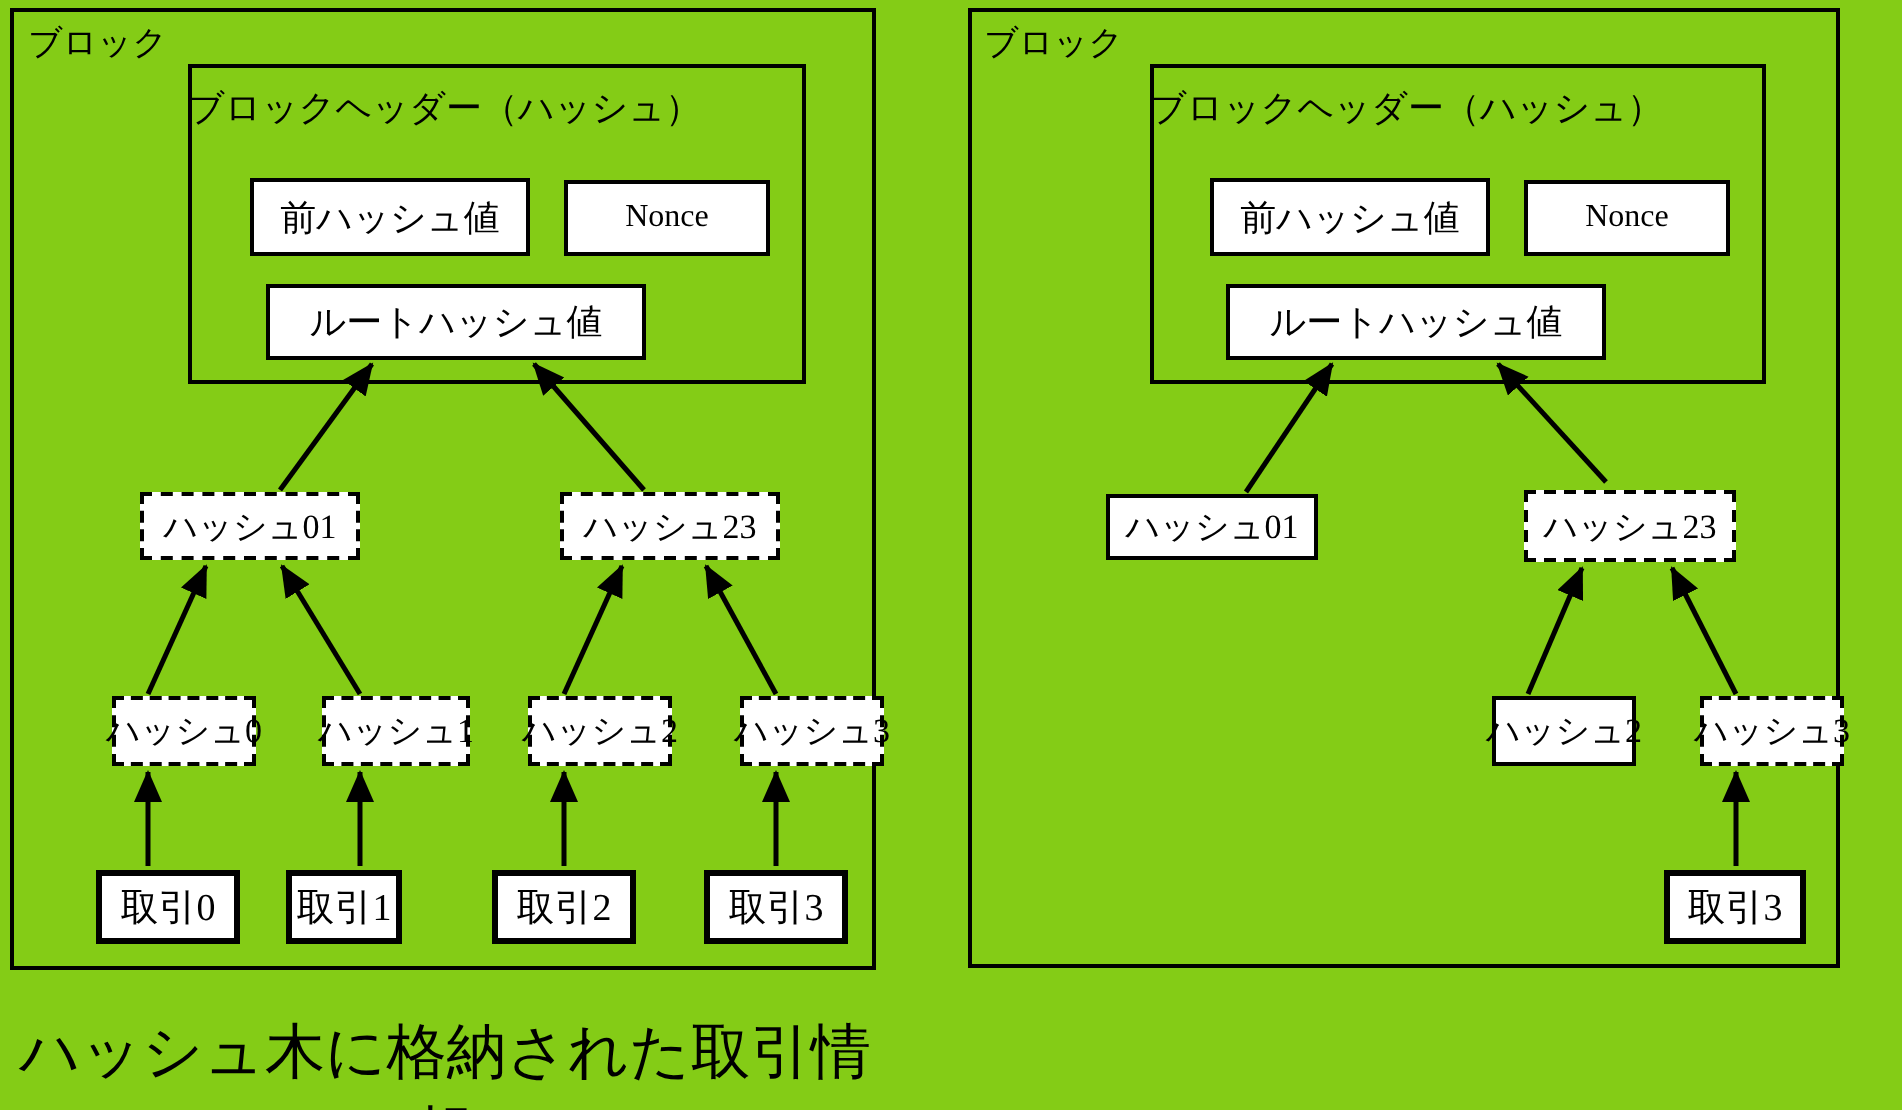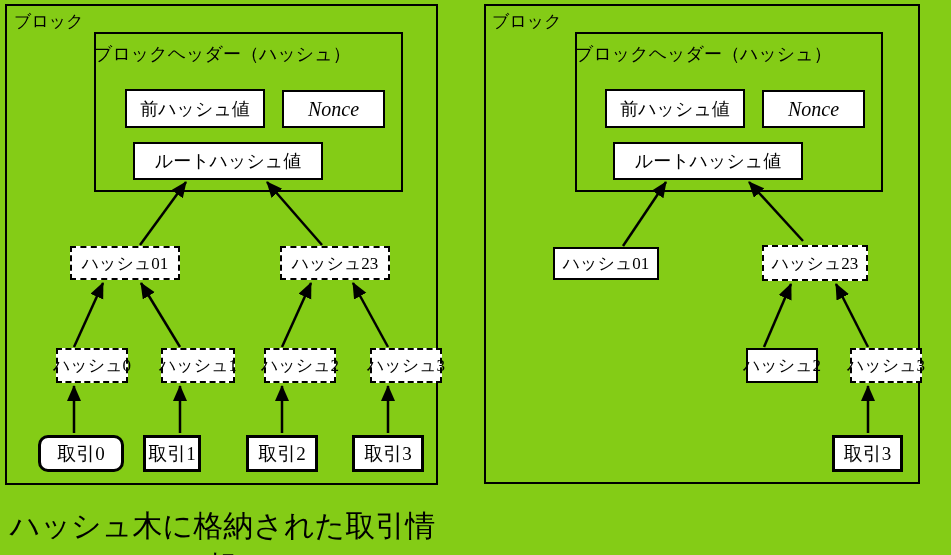--- a/index.html
+++ b/index.html
@@ -30,21 +30,21 @@
   }
   .dashed{border-style:dashed;}
   .label{
     position:absolute;z-index:2;white-space:nowrap;
   }
   .caption{
     position:absolute;z-index:2;text-align:center;font-size:30px;
   }
   .hdr-title{text-align:left;font-size:18px;}
   .f18{font-size:18px;text-align:right;} .f17{font-size:17px;} .f15{font-size:17px;margin-left:18px;}
-  .f19{font-size:19px;} .f20{font-size:20px;font-style:italic;}
+  .f19{font-size:19px;} .f20{font-size:16px;}
   .tx{border-width:3px;}
 </style>
 </head>
 <body>
 
 <div class="stage">
 
   <svg class="arrows" width="951" height="555" viewBox="0 0 951 555">
     <defs>
       <marker id="ah" markerUnits="userSpaceOnUse" markerWidth="20" markerHeight="16" refX="15" refY="7" orient="auto">
@@ -101,21 +101,21 @@
   <div class="box dashed f15" style="left:143px;top:348px;width:74px;height:35px;text-align:right;">
     <span>ハッシュ1</span>
   </div>
   <div class="box dashed f15" style="left:246px;top:348px;width:72px;height:35px;">
     <span>ハッシュ2</span>
   </div>
   <div class="box dashed f15" style="left:352px;top:348px;width:72px;height:35px;">
     <span>ハッシュ3</span>
   </div>
 
-  <div class="box tx f19" style="left:38px;top:435px;width:86px;height:37px;border-radius:10px;">
+  <div class="box tx f19" style="left:48px;top:435px;width:72px;height:37px;">
     <span>取引0</span>
   </div>
   <div class="box tx f19" style="left:143px;top:435px;width:58px;height:37px;">
     <span>取引1</span>
   </div>
   <div class="box tx f19" style="left:246px;top:435px;width:72px;height:37px;">
     <span>取引2</span>
   </div>
   <div class="box tx f19" style="left:352px;top:435px;width:72px;height:37px;">
     <span>取引3</span>

